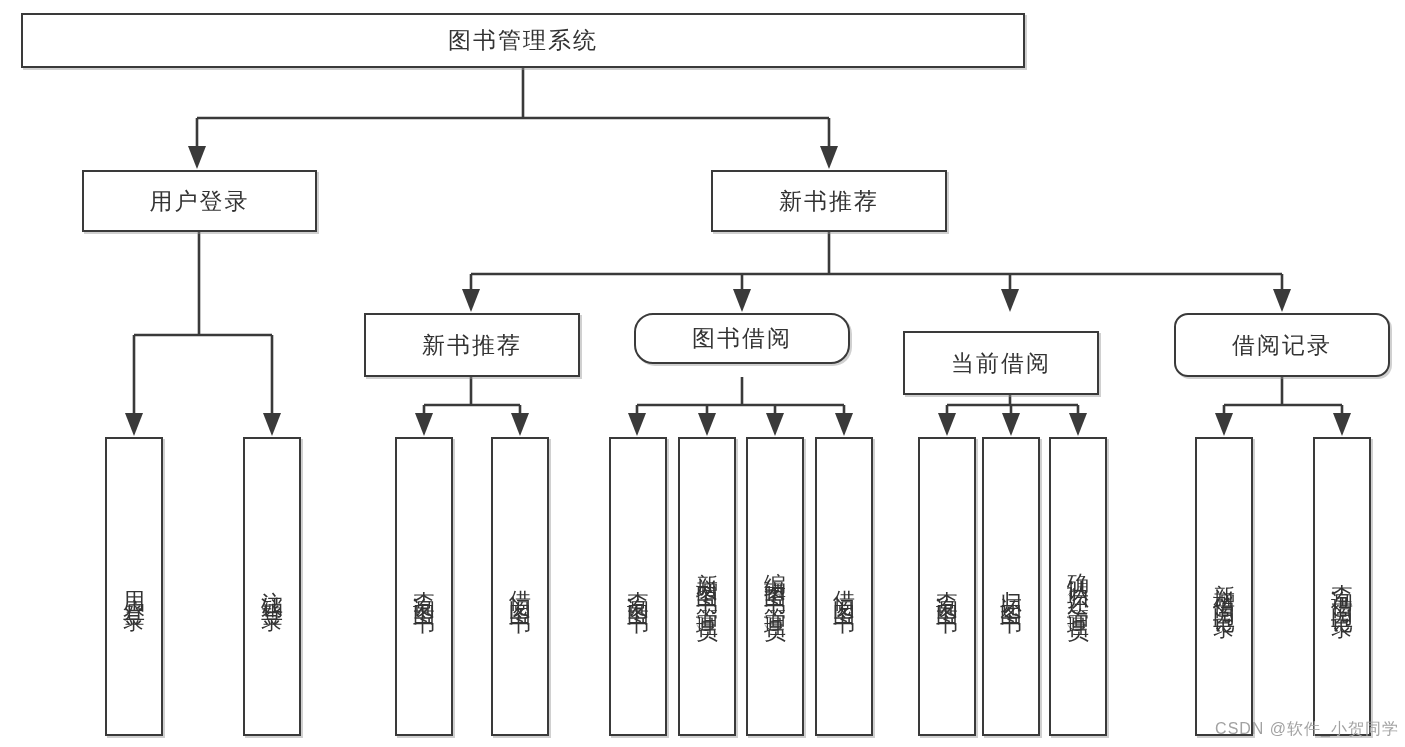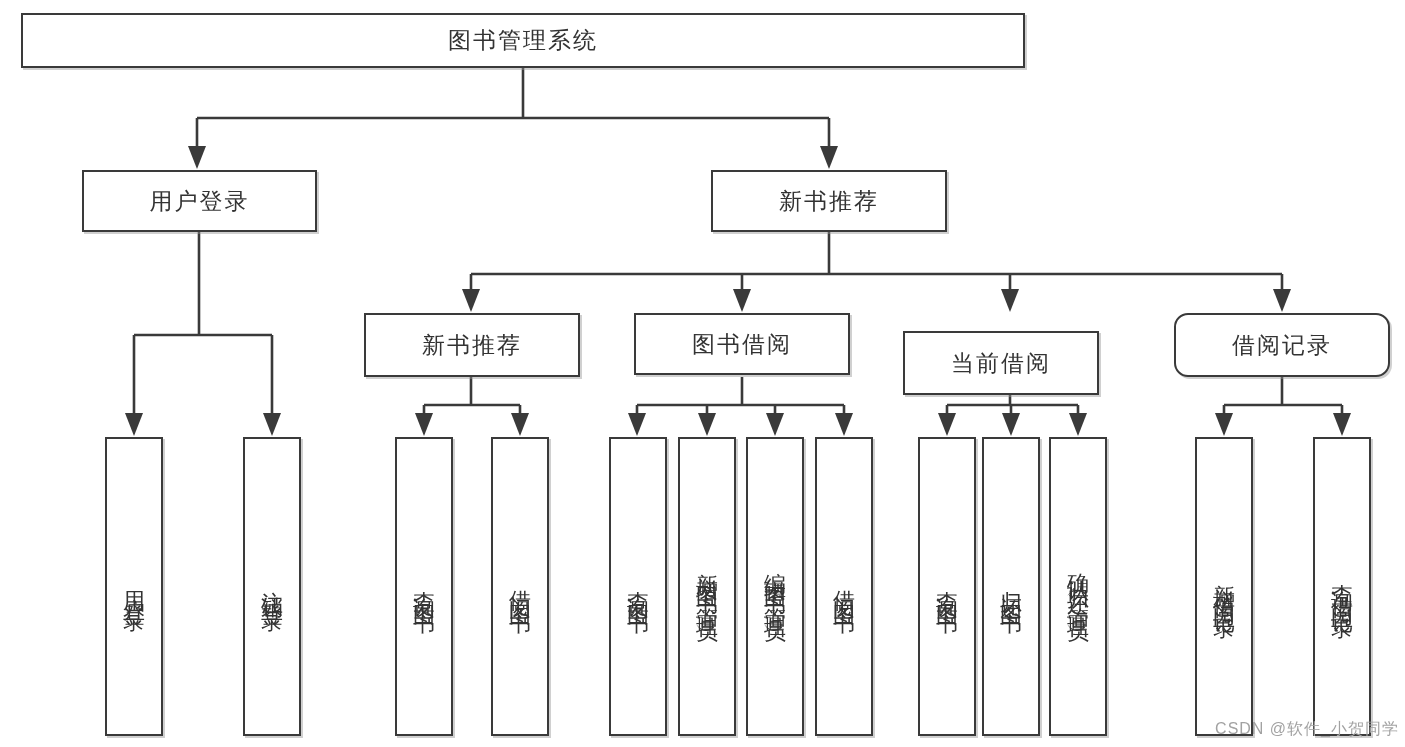--- a/index.html
+++ b/index.html
@@ -93,21 +93,21 @@
       <polygon points="1333,413 1351,413 1342,436"></polygon>
     </g>
   </svg>
 
   <div class="box h" style="left:21px;top:13px;width:1004px;height:55px;">图书管理系统</div>
 
   <div class="box h" style="left:82px;top:170px;width:235px;height:62px;">用户登录</div>
   <div class="box h" style="left:711px;top:170px;width:236px;height:62px;">新书推荐</div>
 
   <div class="box h" style="left:364px;top:313px;width:216px;height:64px;">新书推荐</div>
-  <div class="box h" style="left:634px;top:313px;width:216px;height:62px;">图书借阅</div>
+  <div class="box h" style="left:634px;top:313px;width:216px;height:51px;border-radius:19px;">图书借阅</div>
   <div class="box h" style="left:903px;top:313px;width:196px;height:64px;margin-top:18px;">当前借阅</div>
   <div class="box h" style="left:1174px;top:313px;width:216px;height:64px;border-radius:14px;">借阅记录</div>
 
   <div class="box v" style="left:105px;top:437px;width:58px;height:299px;">
     <span class="vtext">用户登录</span>
   </div>
   <div class="box v" style="left:243px;top:437px;width:58px;height:299px;">
     <span class="vtext">注销登录</span>
   </div>
 

